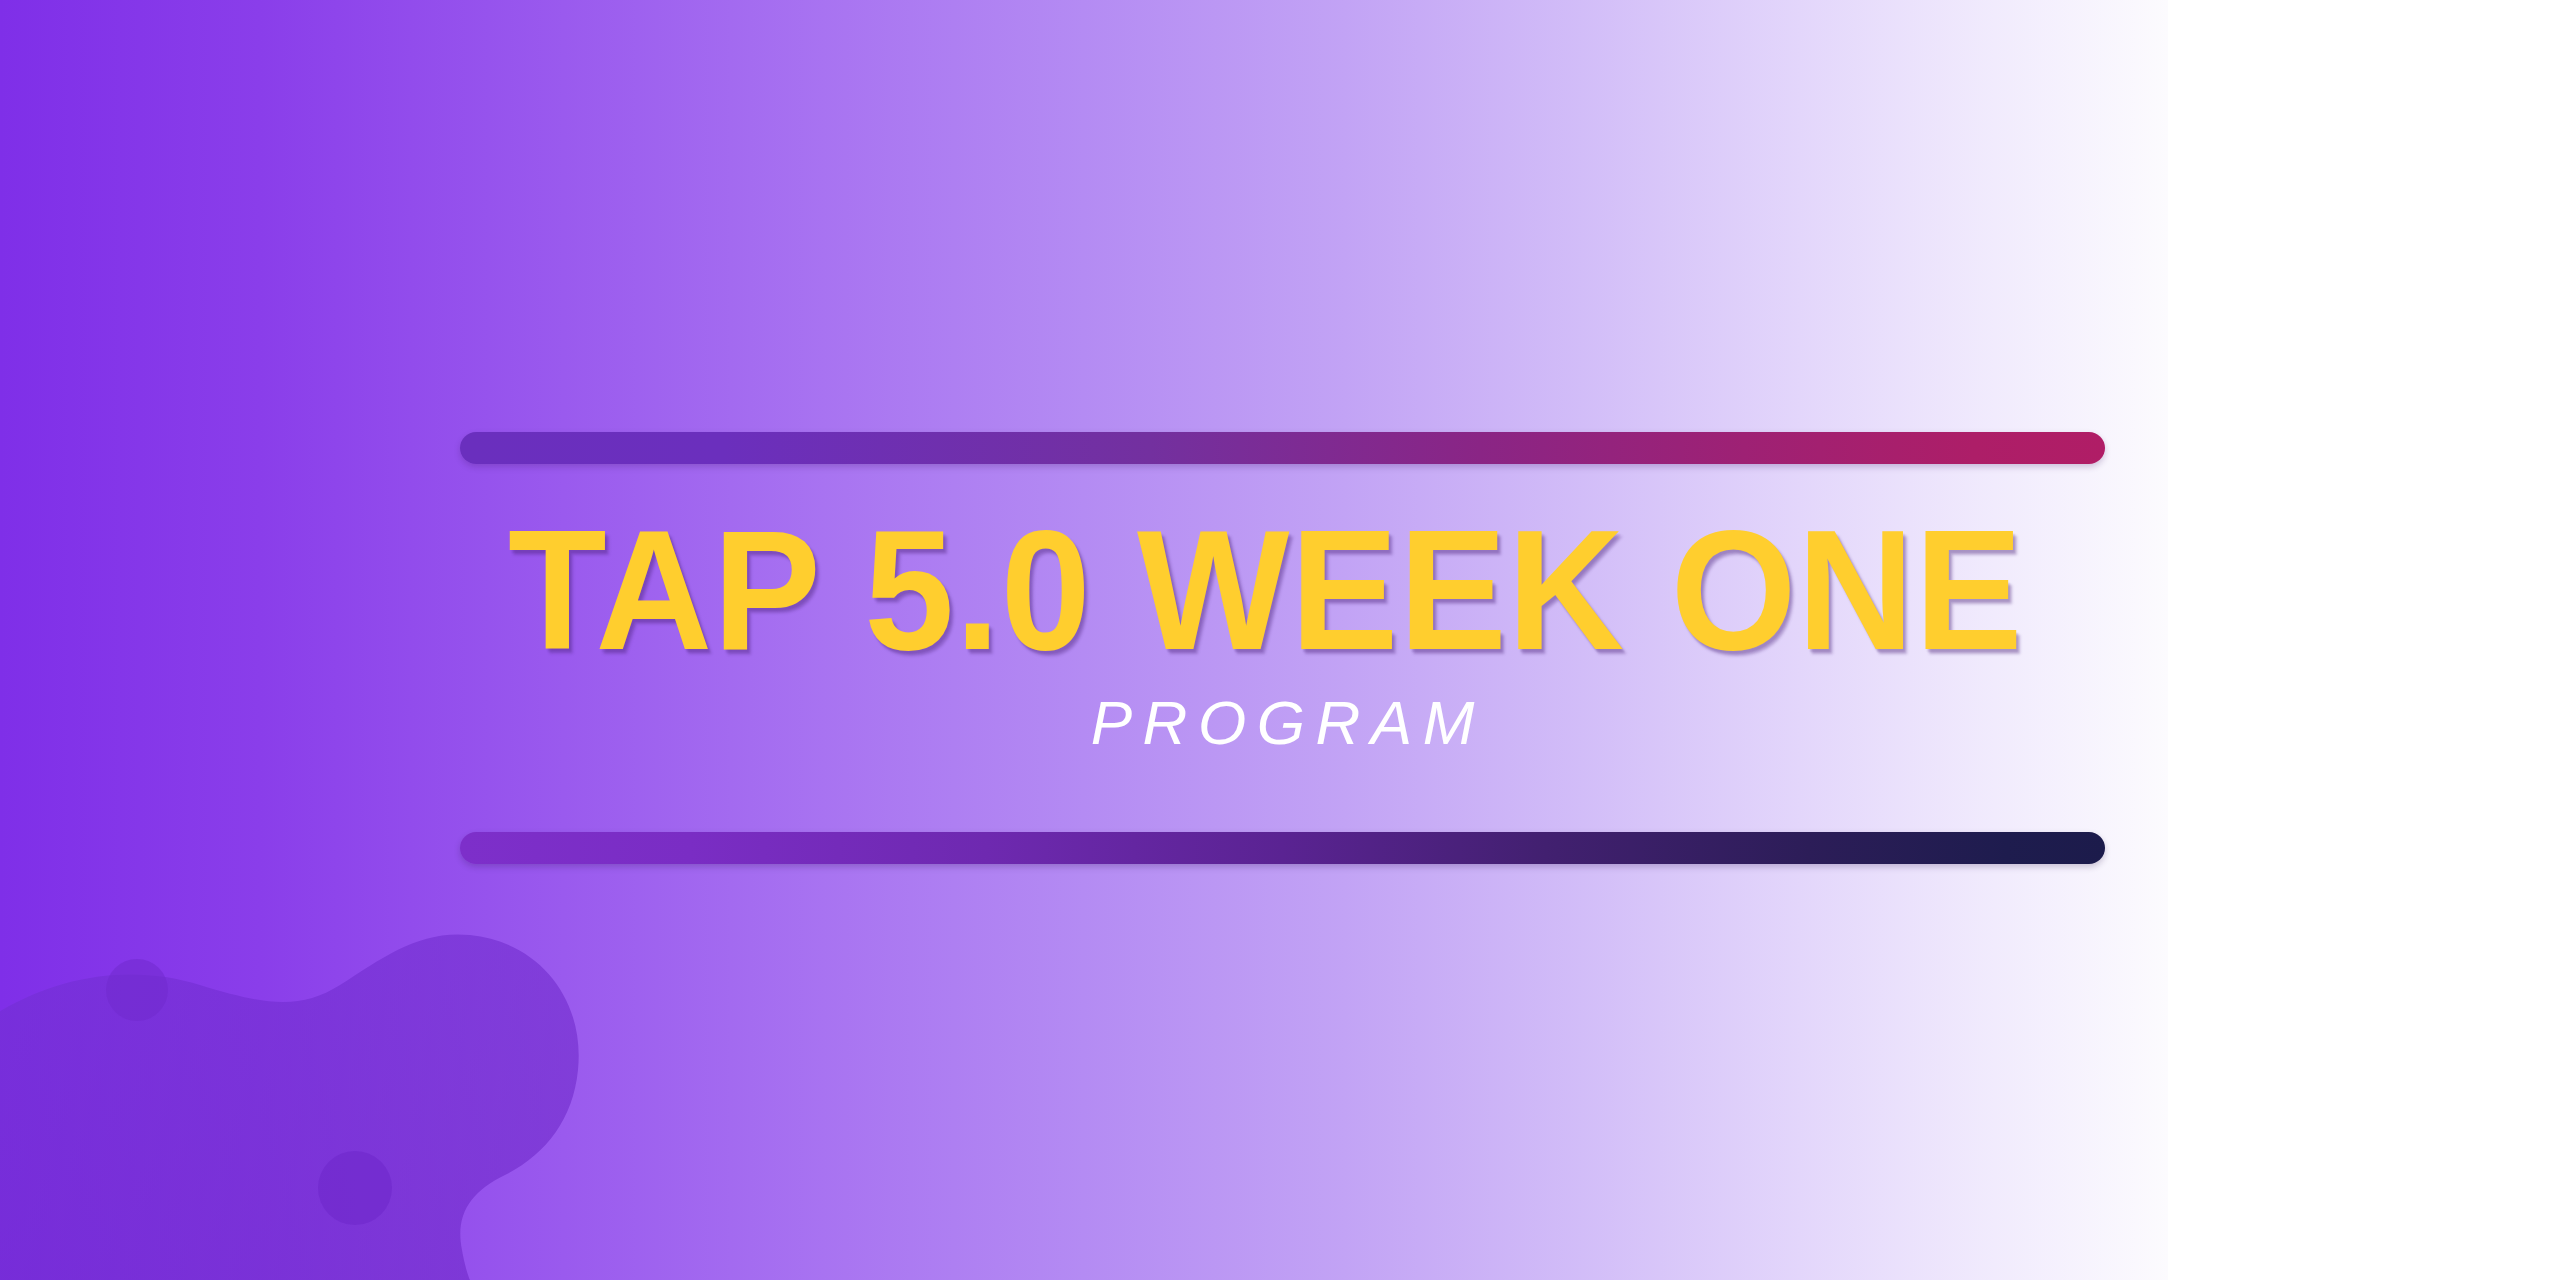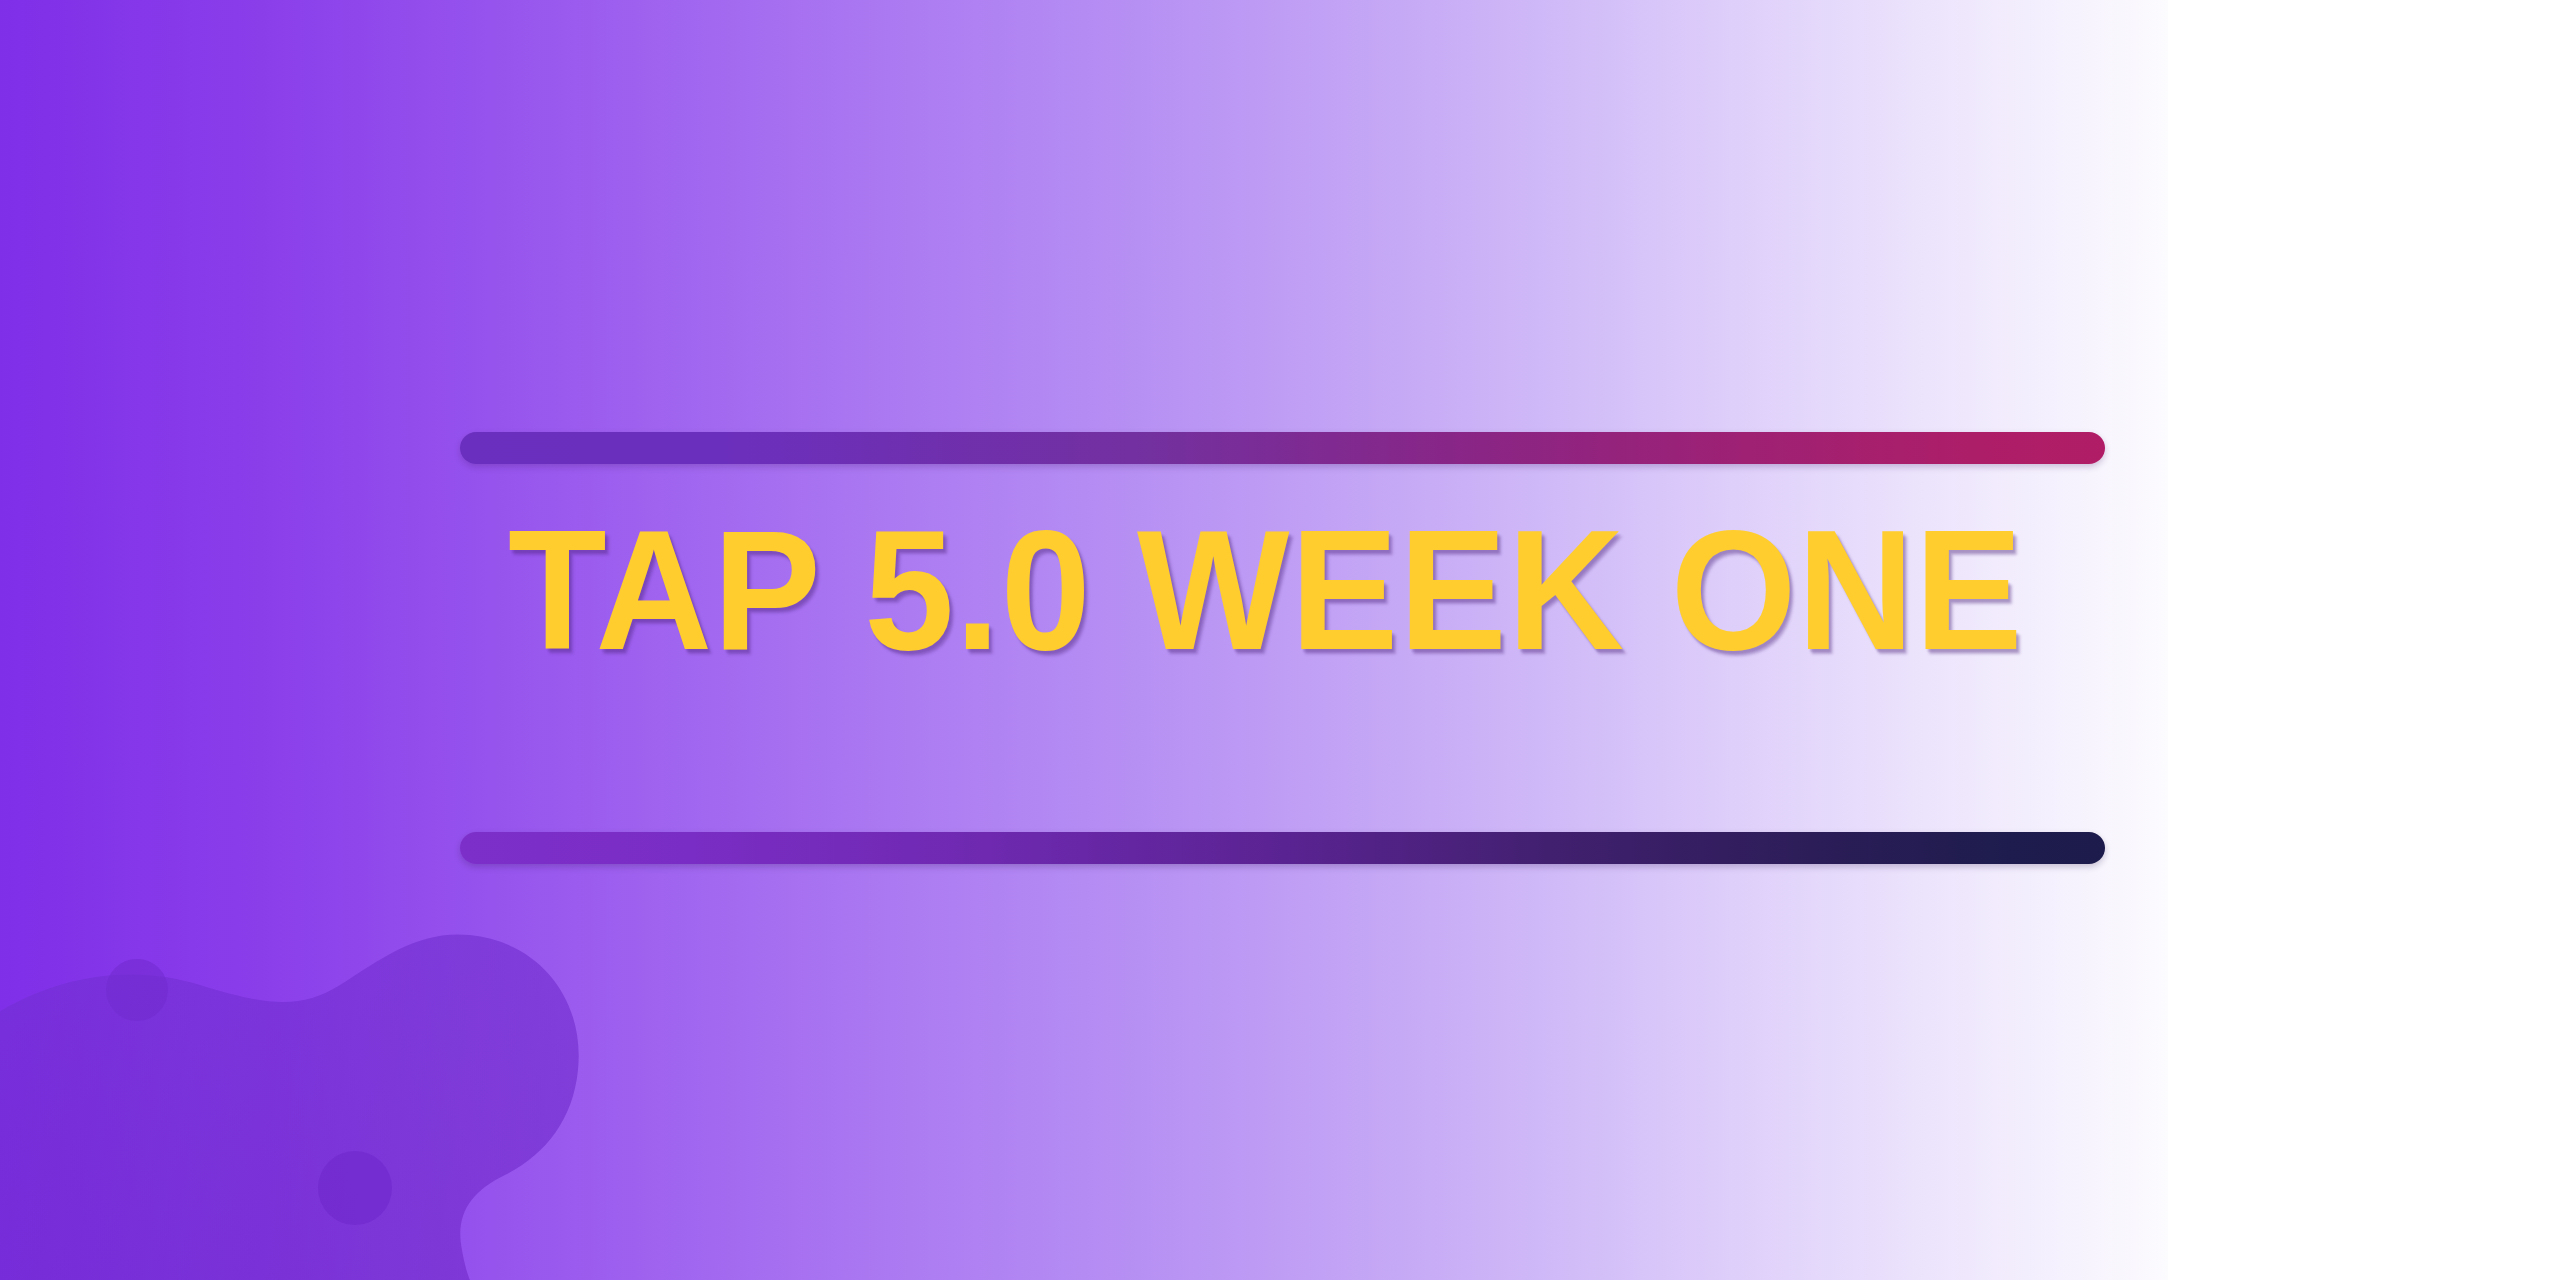--- a/index.html
+++ b/index.html
@@ -216,17 +216,18 @@
       </g>
     </svg>
   </div>
 
   <div class="content">
 
     <div class="rule rule-top"></div>
 
     <div class="title" style="transform: scaleX(0.950439);">TAP 5.0 WEEK ONE</div>
 
+    <div class="subtitle">PROGRAM</div>
 
     <div class="rule rule-bottom"></div>
   </div>
 
 </div>
 
 </body></html>

